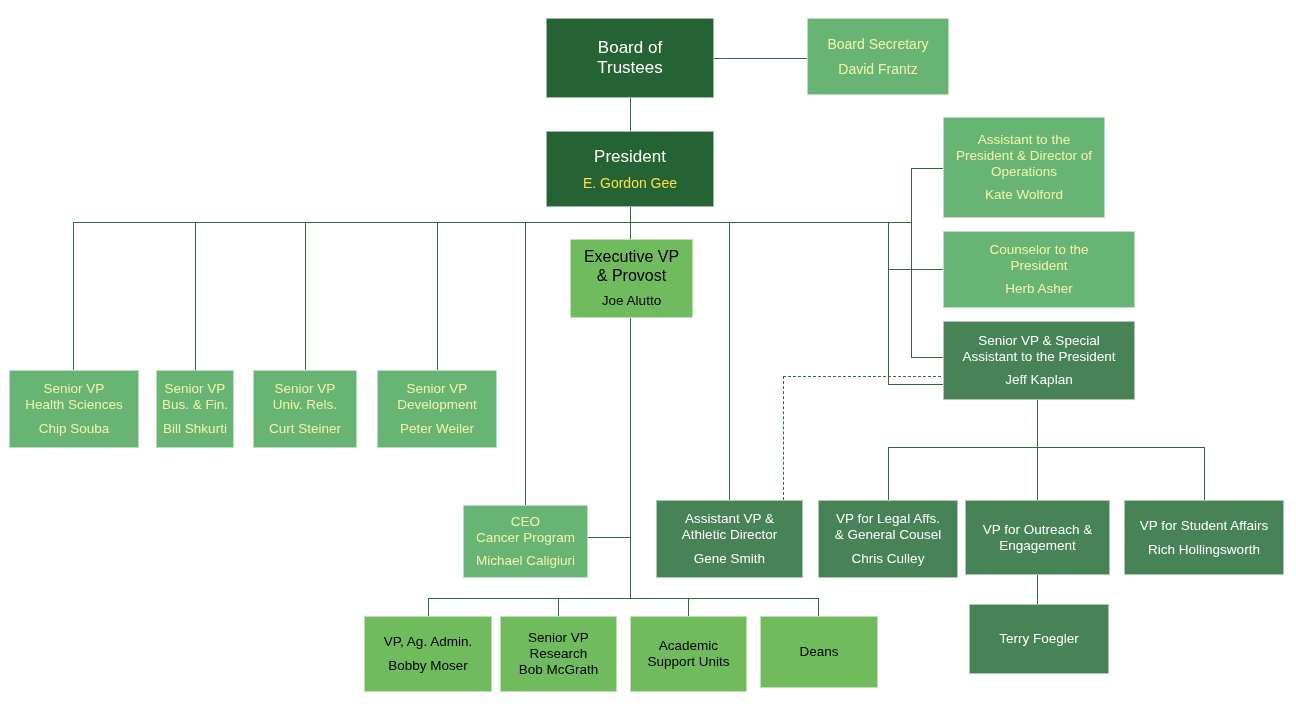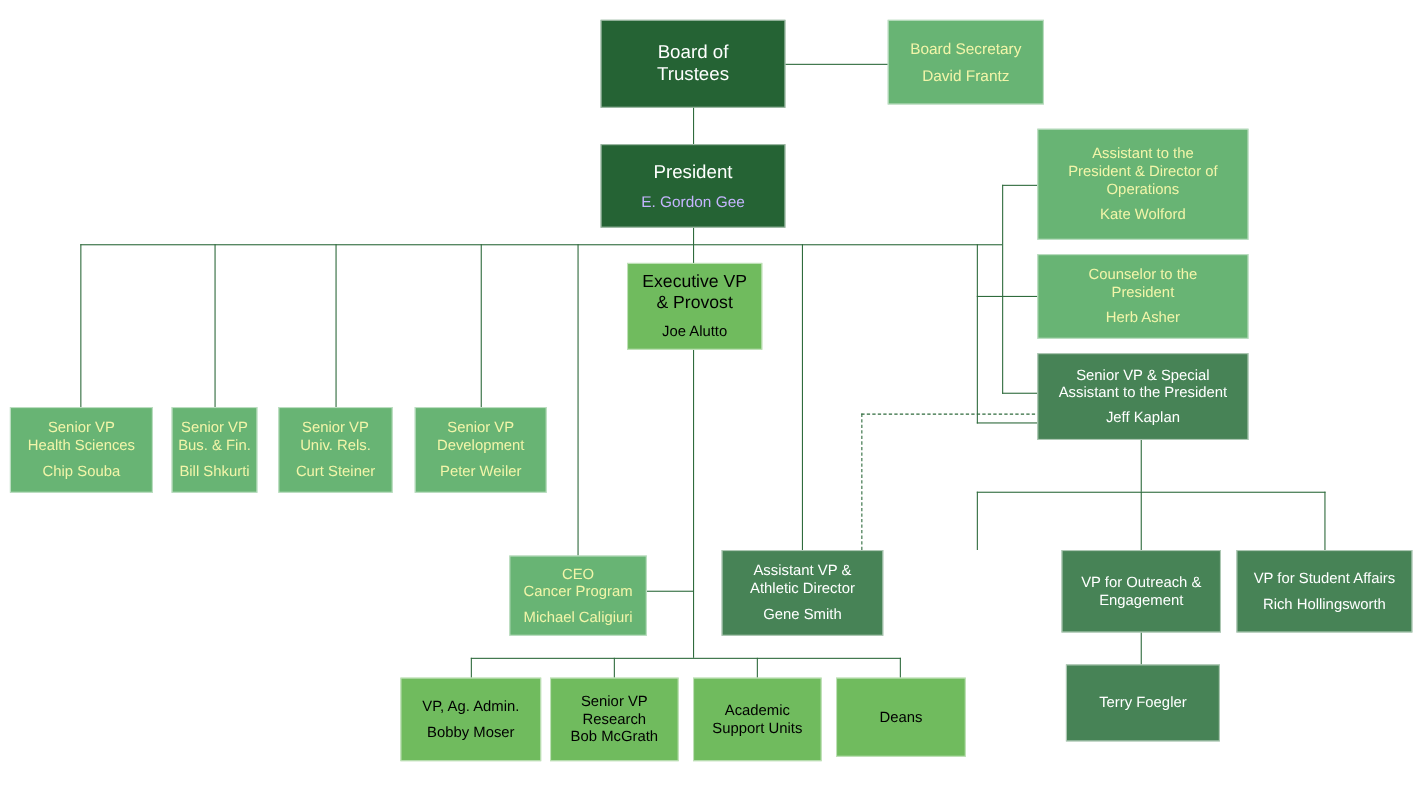--- a/index.html
+++ b/index.html
@@ -9,21 +9,21 @@
   .node{position:absolute;box-sizing:border-box;display:flex;flex-direction:column;
         align-items:center;justify-content:center;text-align:center;line-height:1.18;
         border:1px solid rgba(255,255,255,.55);}
   .node .title{font-weight:400;}
   .node .person{font-weight:400;}
   .node .gap{height:8px;}
 
   
   .t-darkest{background:#256334;}
   .t-darkest .title{color:#ffffff;}
-  .t-darkest .person{color:#c4b5fd;}
+  .t-darkest .person{color:#fde047;}
 
   .t-dark{background:#478356;}
   .t-dark .title{color:#ffffff;}
   .t-dark .person{color:#ffffff;}
 
   .t-med{background:#68b474;}
   .t-med .title{color:#f2f5a9;}
   .t-med .person{color:#f2f5a9;}
 
   .t-light{background:#70bb5e;}
@@ -99,21 +99,21 @@
     <div class="gap"></div>
     <div class="person">David Frantz</div>
   </div>
 
   <div class="node t-darkest" style="left:546px;top:131px;width:168px;height:76px;font-size:17px;">
     <div class="title">President</div>
     <div class="gap"></div>
     <div class="person" style="font-size:14px;">E. Gordon Gee</div>
   </div>
 
-  <div class="node t-med" style="left:943px;top:117px;width:192px;height:101px;font-size:13.5px;">
+  <div class="node t-med" style="left:943px;top:117px;width:162px;height:101px;font-size:13.5px;">
     <div class="title">
         <div>Assistant to the</div>
         <div>President &amp; Director of</div>
         <div>Operations</div>
       </div>
     <div class="gap"></div>
     <div class="person">Kate Wolford</div>
   </div>
 
   <div class="node t-med" style="left:943px;top:231px;width:192px;height:77px;font-size:13.5px;">
@@ -190,20 +190,28 @@
 
   <div class="node t-dark" style="left:656px;top:500px;width:147px;height:78px;font-size:13.5px;">
     <div class="title">
         <div>Assistant VP &amp;</div>
         <div>Athletic Director</div>
       </div>
     <div class="gap"></div>
     <div class="person">Gene Smith</div>
   </div>
 
+  <div class="node t-dark" style="left:818px;top:500px;width:140px;height:78px;font-size:13.5px;">
+    <div class="title">
+        <div>VP for Legal Affs.</div>
+        <div>&amp; General Cousel</div>
+      </div>
+    <div class="gap"></div>
+    <div class="person">Chris Culley</div>
+  </div>
 
   <div class="node t-dark" style="left:965px;top:500px;width:145px;height:75px;font-size:13.5px;">
     <div class="title">
         <div>VP for Outreach &amp;</div>
         <div>Engagement</div>
       </div>
   </div>
 
   <div class="node t-dark" style="left:1124px;top:500px;width:160px;height:75px;font-size:13.5px;">
     <div class="title">VP for Student Affairs</div>

